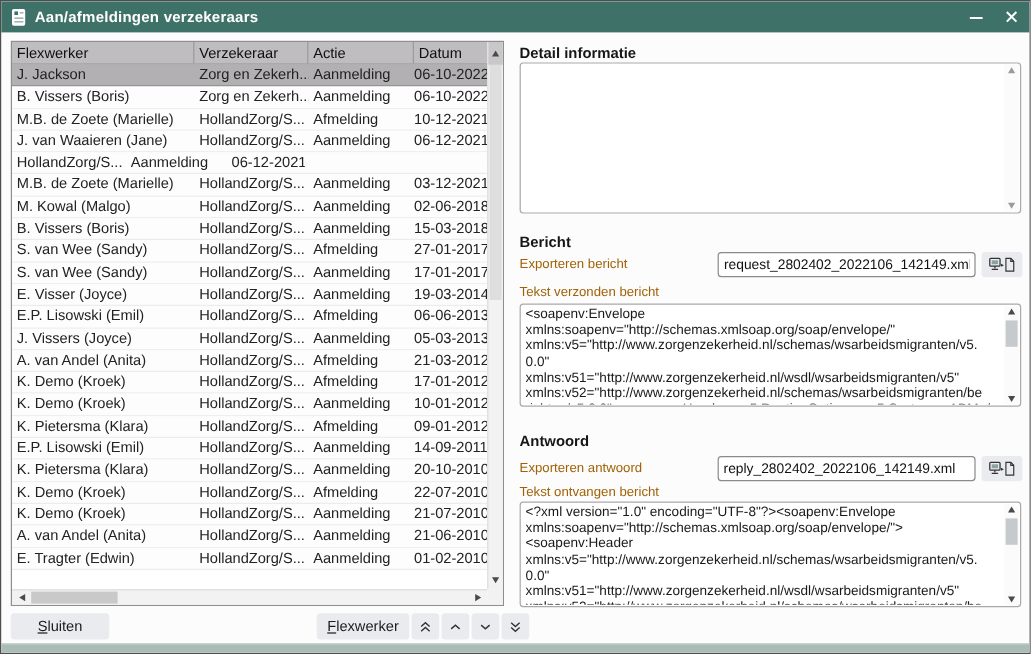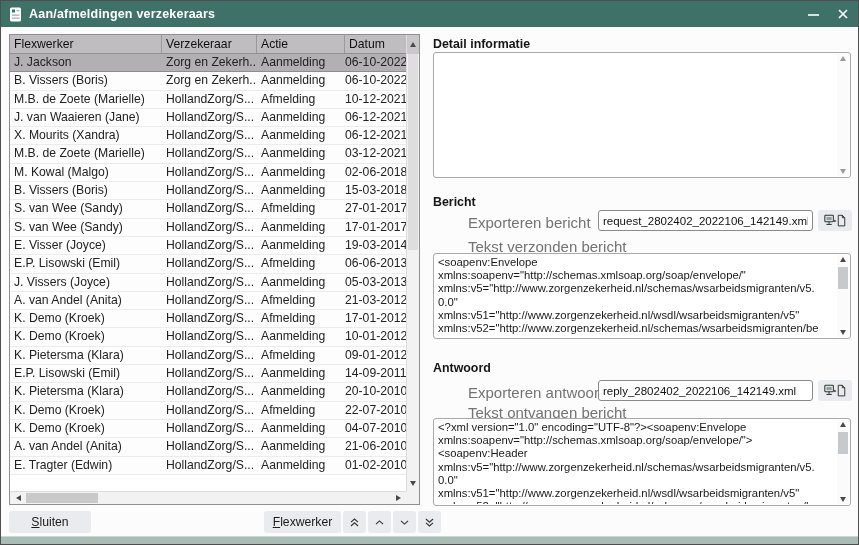--- a/index.html
+++ b/index.html
@@ -46,21 +46,21 @@
   .btn{position:absolute;height:22px;background:#e9ebee;border:none;border-radius:3px;
     font-size:12.2px;color:#1b1b1b;font-family:inherit;display:flex;align-items:center;justify-content:center;}
   .mnemonic{display:block;}
   .mnemonic::first-letter{text-decoration:underline;}
   #btn-sluiten{left:8px;top:510px;width:82px;text-align:center;}
   #btn-flexwerker{left:263px;top:510px;width:77px;}
   .nav-btn{top:510px;width:23px;}
   #nav-first{left:342px;} #nav-prev{left:367px;} #nav-next{left:392px;} #nav-last{left:417px;}
   
   .heading{position:absolute;font-size:12.4px;font-weight:bold;color:#161616;}
-  .label{position:absolute;font-size:15px;color:#737373;margin-left:35px;}
+  .label{position:absolute;font-size:11px;color:#a16207;}
   #h-detail{left:432px;top:36px;} #h-bericht{left:432px;top:194px;text-align:right;} #h-antwoord{left:432px;top:360px;}
   #l-exp-bericht{left:432px;top:213px;} #l-verzonden{left:432px;top:237px;}
   #l-exp-antwoord{left:432px;top:383px;} #l-ontvangen{left:432px;top:403px;}
   .tbox{position:absolute;box-sizing:border-box;background:#fff;border:1px solid #a9a9a9;border-radius:3px;}
   #box-detail{left:432px;top:51px;width:418px;height:126px;}
   #box-verzonden{left:432px;top:252px;width:418px;height:86px;}
   #box-ontvangen{left:432px;top:417px;width:418px;height:88px;}
   .xmltext{position:absolute;top:1px;bottom:1px;left:4px;right:14px;overflow:hidden;
     white-space:pre-wrap;word-break:break-all;font-size:11.3px;line-height:13.2px;color:#191919;padding-top:1px;}
   .box-scroll{position:absolute;top:1px;bottom:1px;right:1px;width:12px;background:#fbfbfb;}
@@ -135,21 +135,20 @@
   </div>
 
   <div class="trow">
     <div class="cell c0">J. van Waaieren (Jane)</div>
     <div class="cell c1">HollandZorg/S...</div>
     <div class="cell c2">Aanmelding</div>
     <div class="cell c3">06-12-2021</div>
   </div>
 
   <div class="trow">
-    <div class="cell c0">X. Mourits (Xandra)</div>
     <div class="cell c1">HollandZorg/S...</div>
     <div class="cell c2">Aanmelding</div>
     <div class="cell c3">06-12-2021</div>
   </div>
 
   <div class="trow">
     <div class="cell c0">M.B. de Zoete (Marielle)</div>
     <div class="cell c1">HollandZorg/S...</div>
     <div class="cell c2">Aanmelding</div>
     <div class="cell c3">03-12-2021</div>
@@ -250,21 +249,21 @@
     <div class="cell c0">K. Demo (Kroek)</div>
     <div class="cell c1">HollandZorg/S...</div>
     <div class="cell c2">Afmelding</div>
     <div class="cell c3">22-07-2010</div>
   </div>
 
   <div class="trow">
     <div class="cell c0">K. Demo (Kroek)</div>
     <div class="cell c1">HollandZorg/S...</div>
     <div class="cell c2">Aanmelding</div>
-    <div class="cell c3">04-07-2010</div>
+    <div class="cell c3">21-07-2010</div>
   </div>
 
   <div class="trow">
     <div class="cell c0">A. van Andel (Anita)</div>
     <div class="cell c1">HollandZorg/S...</div>
     <div class="cell c2">Aanmelding</div>
     <div class="cell c3">21-06-2010</div>
   </div>
 
   <div class="trow">

